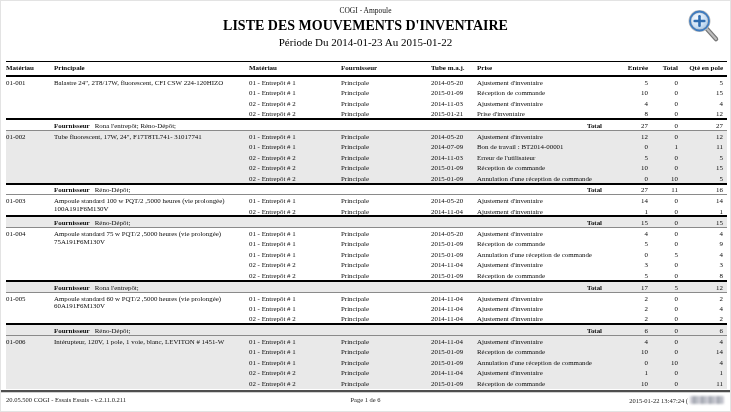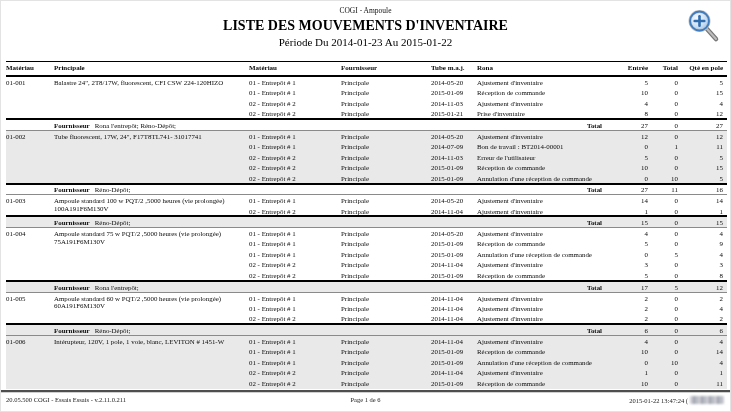--- a/index.html
+++ b/index.html
@@ -77,21 +77,21 @@
         <col style="width:30px">
         <col style="width:49px">
     </colgroup>
     <thead>
       <tr>
           <th>Matériau</th>
           <th>Principale</th>
           <th>Matériau</th>
           <th>Fournisseur</th>
           <th>Tube m.a.j.</th>
-          <th>Rona</th>
+          <th>Prise</th>
           <th class="num">Entrée</th>
           <th class="num">Total</th>
           <th class="num c-stock">Qté en pole</th>
         </tr>
     </thead>
     <tbody>
         <tr class="data-row">
           <td rowspan="4">01-001</td>
           <td rowspan="4">Balastre 24", 2T8/17W, fluorescent, CFI CSW 224-120HIZO</td>
           <td>01 - Entrepôt # 1</td>

